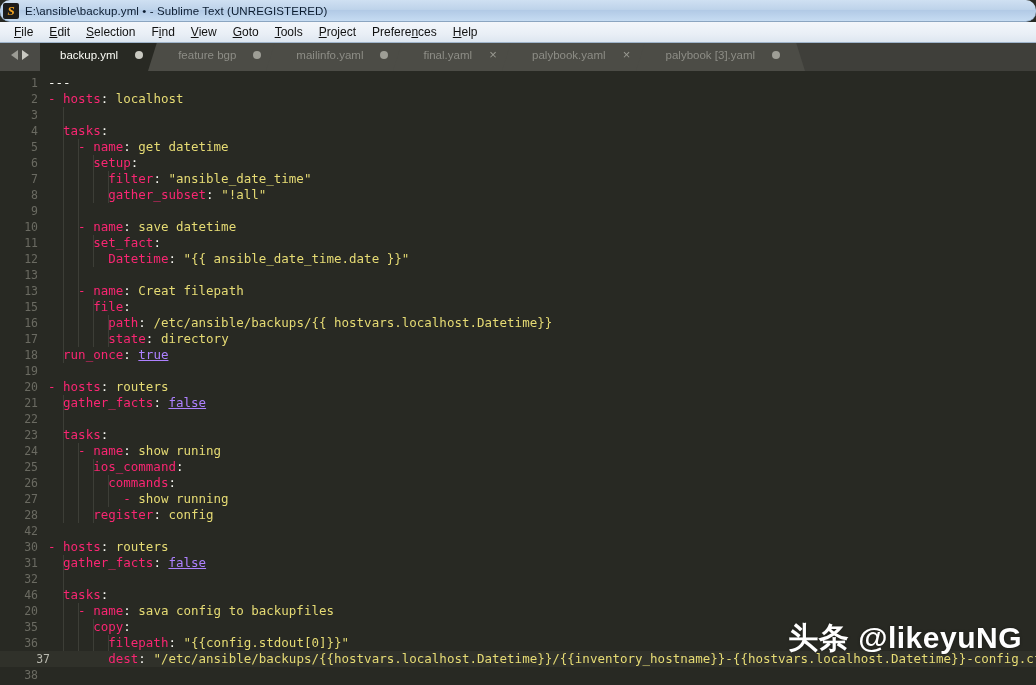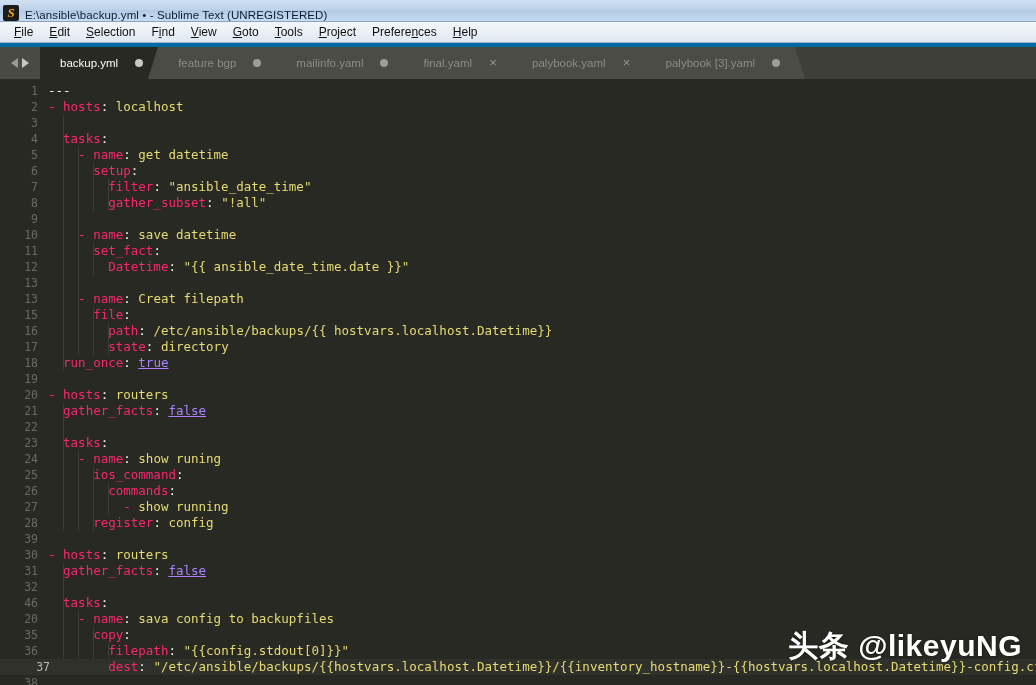--- a/index.html
+++ b/index.html
@@ -18,22 +18,23 @@
     background: #282923;
   }
 
   
   .titlebar {
     position: relative;
     height: 22px;
     background: linear-gradient(to bottom, #cfe0f2 0%, #bed3ea 45%, #b2cae6 50%, #c6dcf2 100%);
     border-bottom: 1px solid #8ba5c0;
     display: flex;
-    align-items: flex-end;
+    align-items: center;
     box-sizing: border-box;
+    border-radius: 10px;
   }
   .app-icon {
     width: 16px; height: 16px;
     margin-left: 3px; margin-right: 6px;
     background: #1c1c1c;
     border-radius: 2px;
     position: relative;
     flex: 0 0 auto;
   }
   .app-icon::before {
@@ -72,22 +73,22 @@
     color: #111;
     padding: 1px 8px 1px 8px;
     white-space: nowrap;
     font-family: "Liberation Sans", sans-serif;
     cursor: default;
   }
   .menu-item .u { text-decoration: underline; }
 
   
   .tabbar {
-    height: 36px;
-    background: #0369a1;
+    height: 28px;
+    background: #a21caf;
     display: flex;
     align-items: flex-end;
     position: relative;
     overflow: hidden;
   }
   .tab-nav {
     width: 40px;
     height: 32px;
     display: flex;
     align-items: center;
@@ -363,21 +364,21 @@
         <div class="row"><span class="gutter">19</span><span class="linecode"></span></div>
         <div class="row"><span class="gutter">20</span><span class="linecode"><span class="d">- </span><span class="k">hosts</span><span class="p">: </span><span class="s">routers</span></span></div>
         <div class="row"><span class="gutter">21</span><span class="linecode"><span class="p">  </span><span class="k">gather_facts</span><span class="p">: </span><span class="c">false</span></span></div>
         <div class="row"><span class="gutter">22</span><span class="linecode"></span></div>
         <div class="row"><span class="gutter">23</span><span class="linecode"><span class="p">  </span><span class="k">tasks</span><span class="p">:</span></span></div>
         <div class="row"><span class="gutter">24</span><span class="linecode"><span class="d">    - </span><span class="k">name</span><span class="p">: </span><span class="s">show runing</span></span></div>
         <div class="row"><span class="gutter">25</span><span class="linecode"><span class="p">      </span><span class="k">ios_command</span><span class="p">:</span></span></div>
         <div class="row"><span class="gutter">26</span><span class="linecode"><span class="p">        </span><span class="k">commands</span><span class="p">:</span></span></div>
         <div class="row"><span class="gutter">27</span><span class="linecode"><span class="d">          - </span><span class="s">show running</span></span></div>
         <div class="row"><span class="gutter">28</span><span class="linecode"><span class="p">      </span><span class="k">register</span><span class="p">: </span><span class="s">config</span></span></div>
-        <div class="row"><span class="gutter">39</span><span class="linecode"></span></div>
+        <div class="row"><span class="gutter">42</span><span class="linecode"></span></div>
         <div class="row"><span class="gutter">30</span><span class="linecode"><span class="d">- </span><span class="k">hosts</span><span class="p">: </span><span class="s">routers</span></span></div>
         <div class="row"><span class="gutter">31</span><span class="linecode"><span class="p">  </span><span class="k">gather_facts</span><span class="p">: </span><span class="c">false</span></span></div>
         <div class="row"><span class="gutter">32</span><span class="linecode"></span></div>
         <div class="row"><span class="gutter">46</span><span class="linecode"><span class="p">  </span><span class="k">tasks</span><span class="p">:</span></span></div>
         <div class="row"><span class="gutter">20</span><span class="linecode"><span class="d">    - </span><span class="k">name</span><span class="p">: </span><span class="s">sava config to backupfiles</span></span></div>
         <div class="row"><span class="gutter">35</span><span class="linecode"><span class="p">      </span><span class="k">copy</span><span class="p">:</span></span></div>
         <div class="row"><span class="gutter">36</span><span class="linecode"><span class="p">        </span><span class="k">filepath</span><span class="p">: </span><span class="s">"{{config.stdout[0]}}"</span></span></div>
         <div class="row active"><span class="gutter">37</span><span class="linecode"><span class="p">        </span><span class="k">dest</span><span class="p">: </span><span class="s">"/etc/ansible/backups/{{hostvars.localhost.Datetime}}/{{inventory_hostname}}-{{hostvars.localhost.Datetime}}-config.cfg</span></span></div>
         <div class="row"><span class="gutter">38</span><span class="linecode"></span></div>
       </div>

